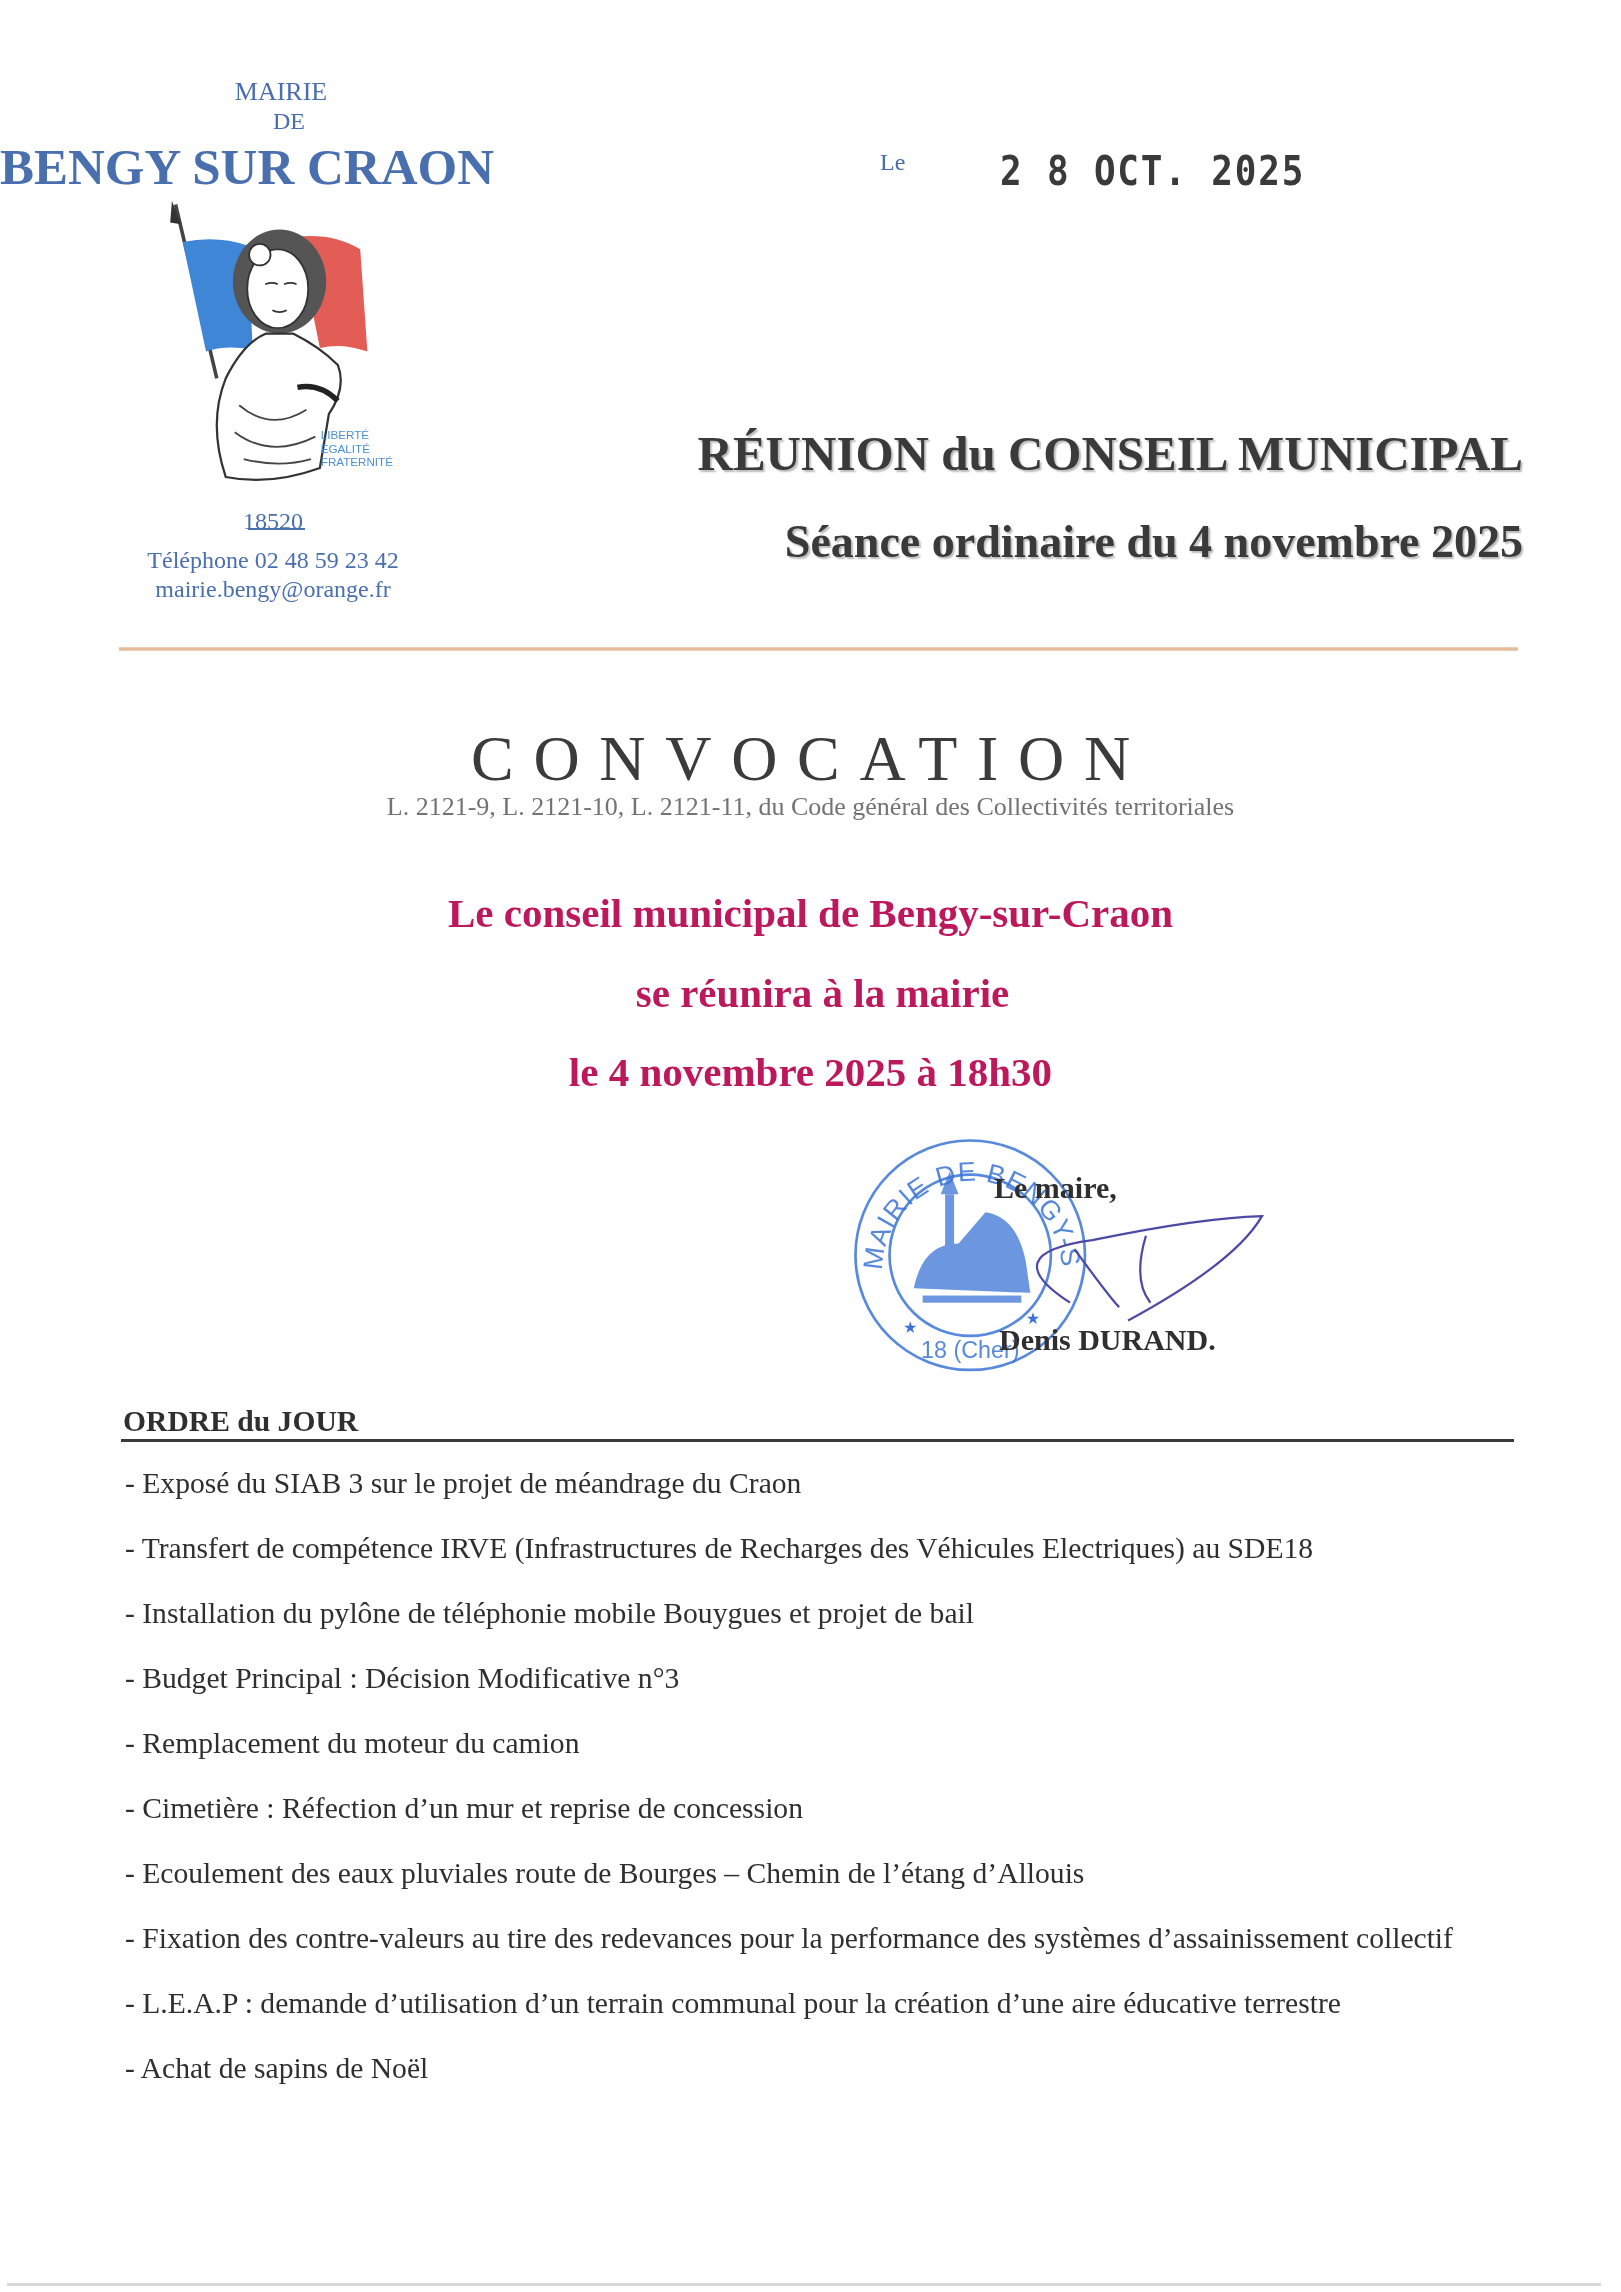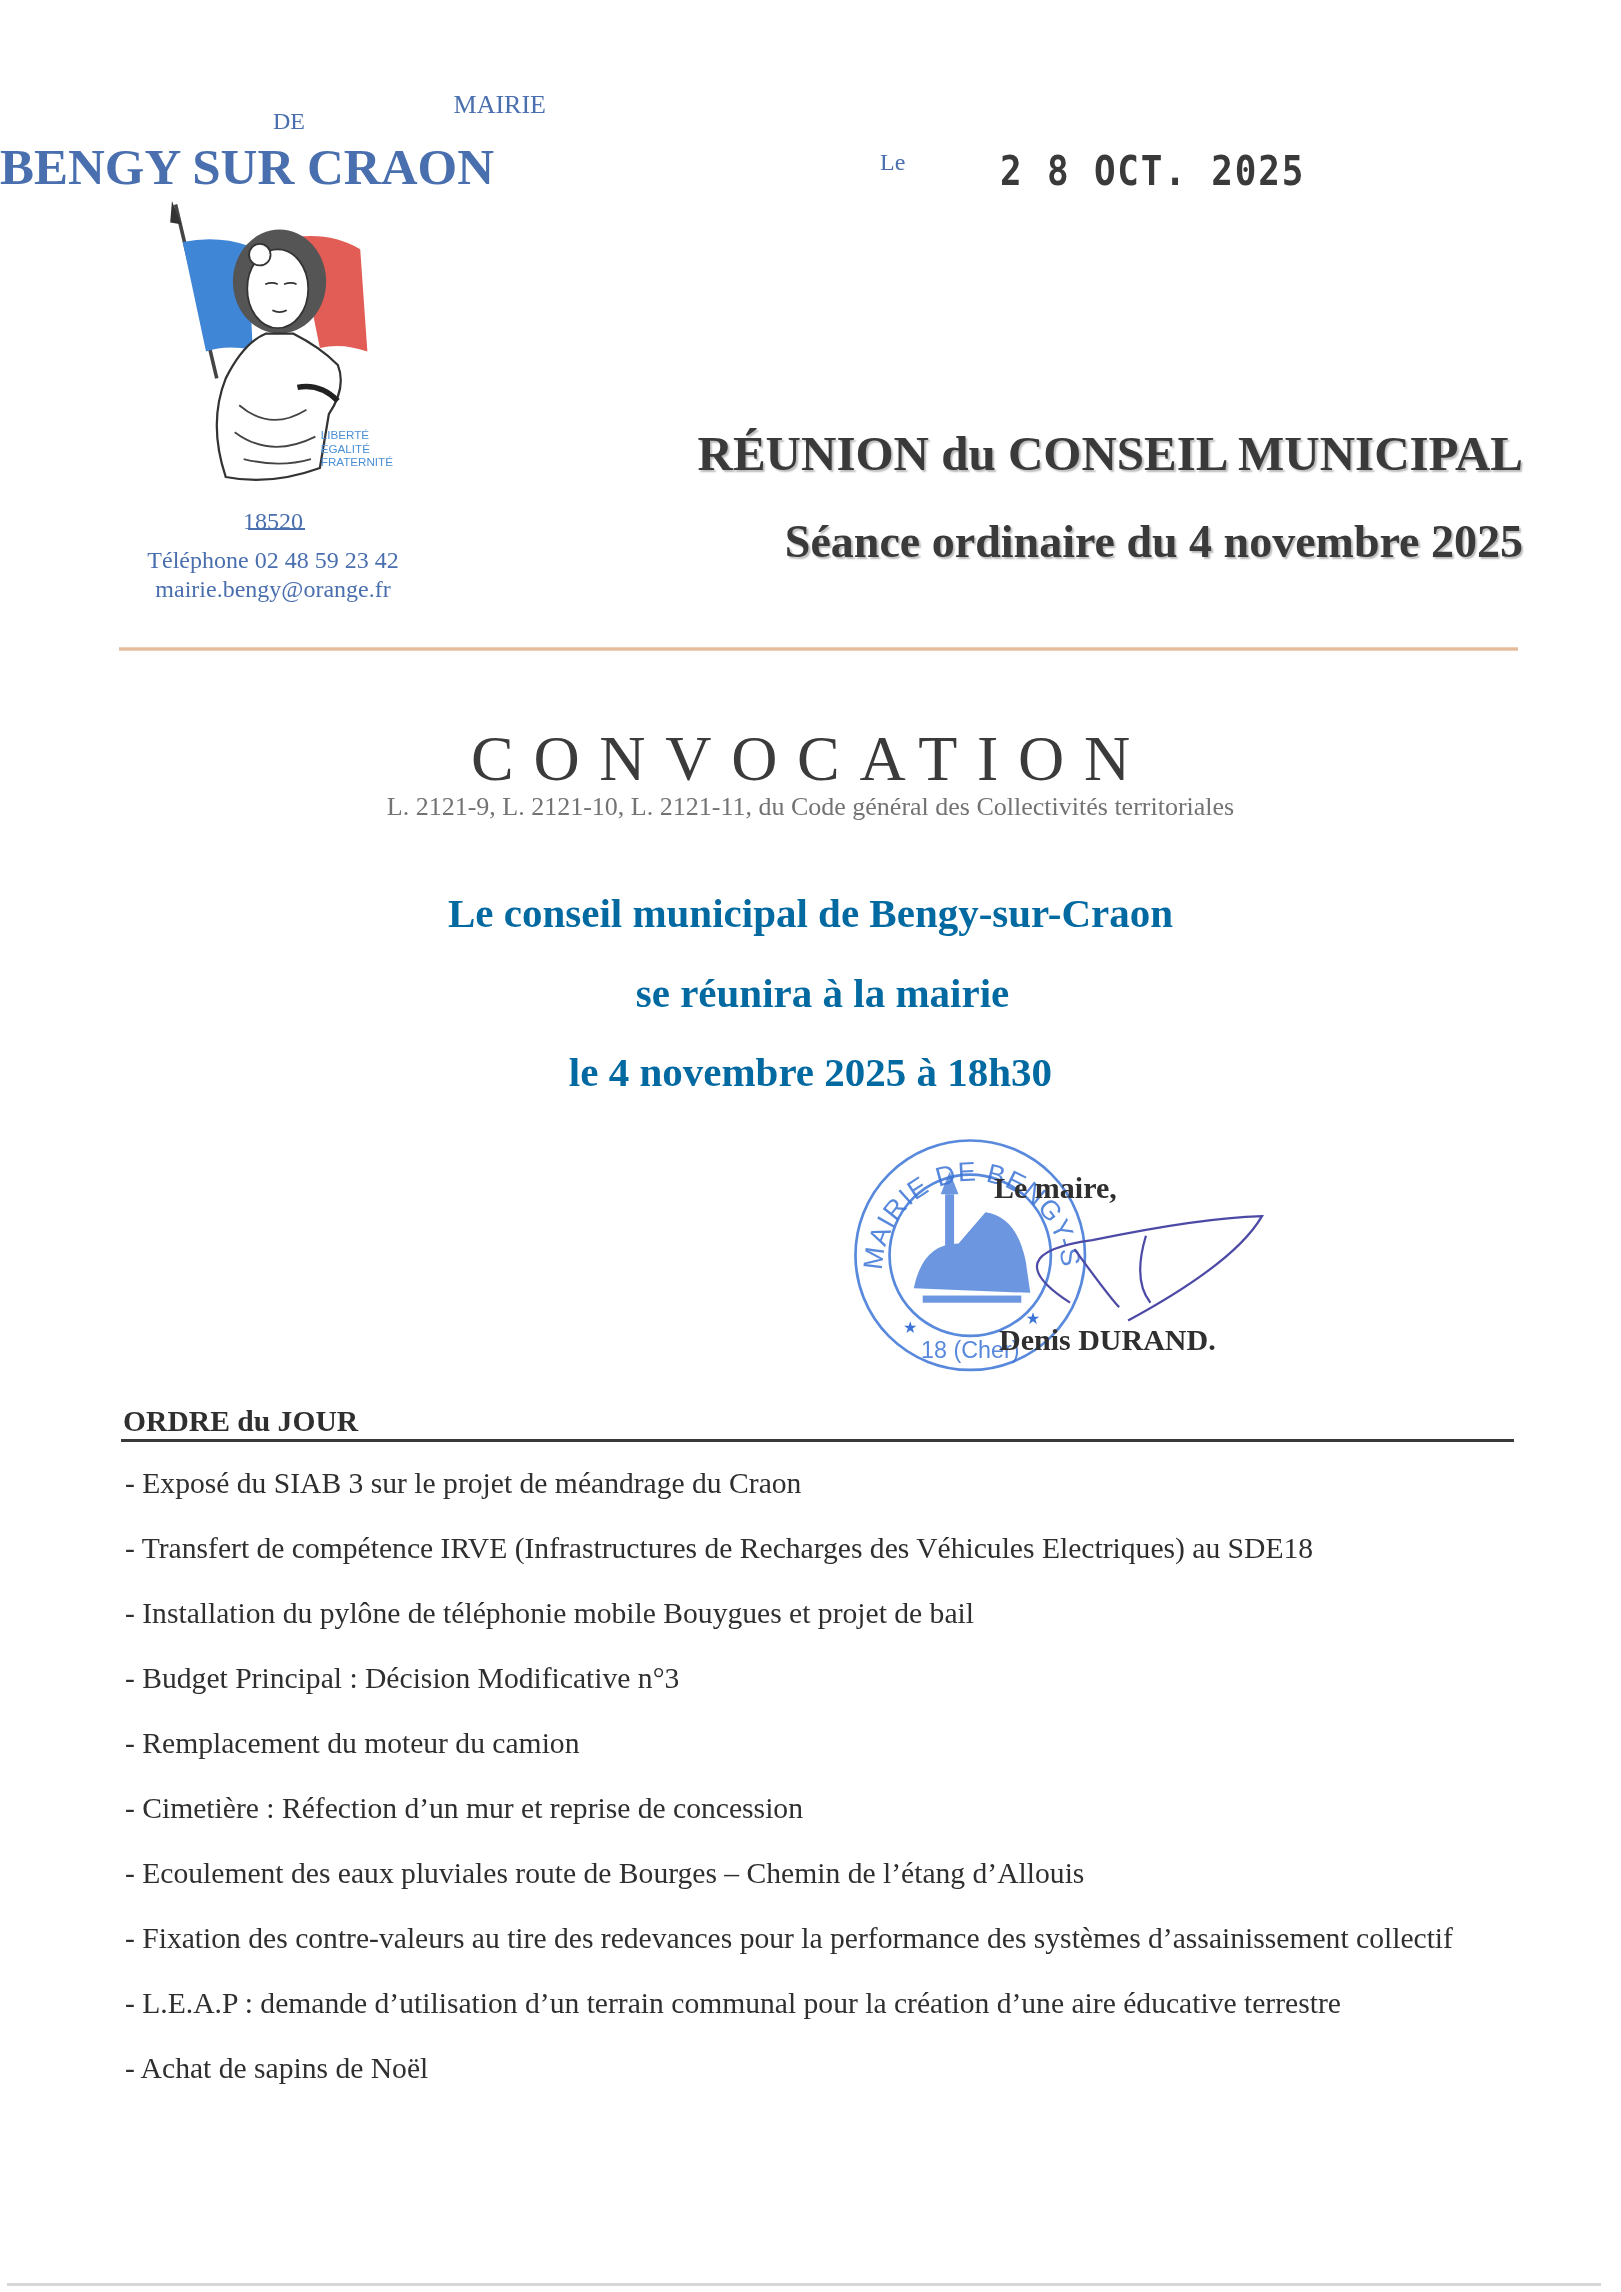--- a/index.html
+++ b/index.html
@@ -2,21 +2,21 @@
 <html style="font-size:14.3px"><head>
 <meta charset="utf-8">
 <style>
   html, body { margin:0; padding:0; background:#ffffff; }
   body { width:1621px; height:2293px; position:relative; overflow:hidden;
          font-family:"Liberation Serif", "DejaVu Serif", serif; color:#2e2e2e; }
   .abs { position:absolute; }
   .blue { color:#4a6fae; }
 
   
-  .lh-mairie { left:0; width:546px; top:90px; text-align:right; font-size:26px; line-height:29px; }
+  .lh-mairie { left:0; width:546px; top:77px; text-align:center; font-size:26px; line-height:29px;padding-left:8px; }
   .lh-de { left:16px; width:546px; top:108px; text-align:center; font-size:24px; line-height:27px; }
   .lh-town { left:0; width:546px; top:145px; text-align:left; font-size:51px; font-weight:bold; line-height:45px; letter-spacing:0px; }
   .logo { left:163px; top:199px; width:251px; height:296px; }
   .lh-zip { left:0; width:546px; top:508px; text-align:center; font-size:24px; }
   .lh-dash { left:248px; top:528px; width:57px; height:1.8px; background:#4a6fae; }
   .lh-phone { left:0; width:546px; top:547px; text-align:center; font-size:24px; }
   .lh-email { left:0; width:546px; top:576px; text-align:center; font-size:24px; }
 
   .le-label { left:880px; top:149px; font-size:24px; }
   .date-stamp { left:1000px; top:147px; font-family:"DejaVu Sans Mono", "Liberation Mono", monospace;
@@ -26,21 +26,21 @@
             text-shadow:1.8px 1.8px 1.8px #b9b9b9; }
   .title2 { left:645px; width:878px; top:515px; text-align:right; font-size:46px; font-weight:bold; color:#3a3a3a;
             text-shadow:1.8px 1.8px 1.8px #b9b9b9; }
 
   .sep-peach { left:119px; top:647px; width:1399px; height:3.6px;
                background:linear-gradient(#f1d6c1, #e2b48f 50%, #f1d6c1); }
 
   .convoc { left:0; width:1621px; top:722px; text-align:center; font-size:64px; letter-spacing:19.7px; color:#3b3b3b; }
   .legal { left:0; width:1621px; top:792px; text-align:center; font-size:26px; color:#737373; }
 
-  .intro { left:0; width:1621px; text-align:center; font-size:41px; font-weight:bold; color:#0369a1; }
+  .intro { left:0; width:1621px; text-align:center; font-size:41px; font-weight:bold; color:#be185d; }
   .intro1 { top:889px; }
   .intro2 { top:969px;margin-left:12px; }
   .intro3 { top:1048px; }
 
   .stamp { left:851px; top:1136px; width:242px; height:242px; }
   .sig-svg { left:985px; top:1200px; width:304px; height:125px; }
   .mayor-label { left:994px; top:1171px; font-size:30px; font-weight:bold; color:#2f2f2f; }
   .mayor-name { left:999px; top:1323px; font-size:30px; font-weight:bold; color:#2f2f2f; }
 
   .odj-title { left:123px; top:1405px; font-size:29.6px; font-weight:bold; color:#2f2f2f; }

